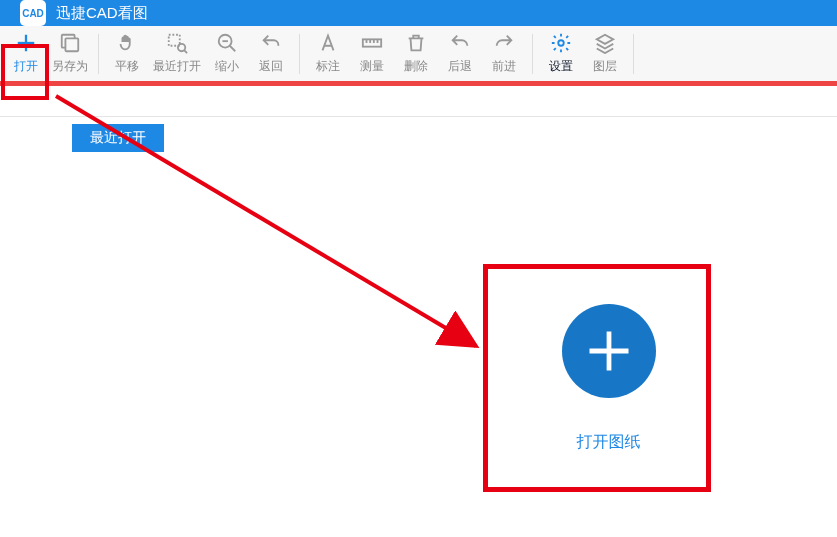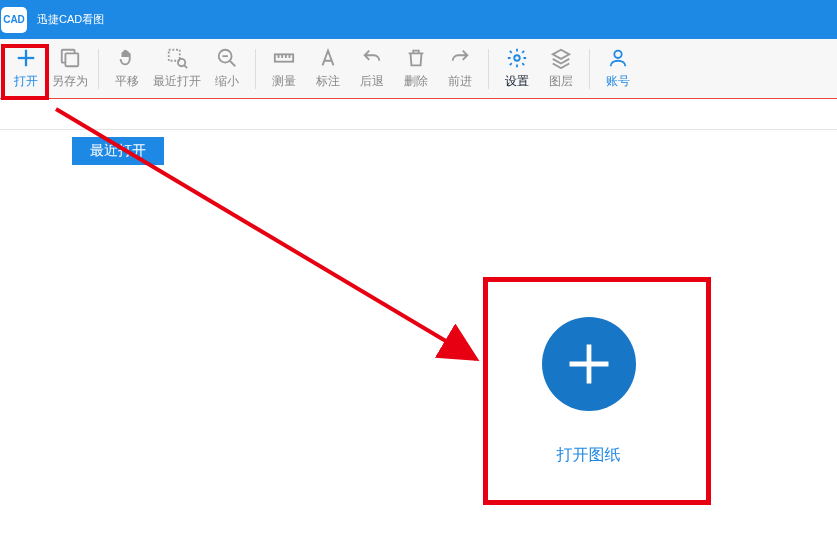--- a/index.html
+++ b/index.html
@@ -1,28 +1,28 @@
 <!DOCTYPE html>
 <html><head>
 <meta charset="utf-8">
 <style>
   * { box-sizing: border-box; margin: 0; padding: 0; }
   html, body { width: 837px; height: 537px; font-family: "Microsoft YaHei", Arial, sans-serif; overflow: hidden; background: #fff; }
   .titlebar {
-    height: 39px; background: #1e88e5; display: flex; align-items: center;
-    padding-left: 1px; color: #fff;
+    height: 26px; background: #1e88e5; display: flex; align-items: center;
+    padding-left: 20px; color: #fff;
   }
   .titlebar .app-icon {
     width: 26px; height: 26px; background: #fff; border-radius: 5px;
     display: flex; align-items: center; justify-content: center;
     color: #1e88e5; font-size: 10px; font-weight: bold; margin-right: 10px;
   }
-  .titlebar .title { font-size: 11px; }
+  .titlebar .title { font-size: 15px; }
   .toolbar {
-    height: 60px; background: #f7f7f7; border-bottom: 1px solid #ef4444;
+    height: 60px; background: #f7f7f7; border-bottom: 5px solid #ef4444;
     display: flex; align-items: center; padding: 0 4px;
     position: relative;
   }
   .tb-group { display: flex; align-items: center; height: 100%; }
   .tb-sep {
     width: 1px; height: 40px; background: #ddd; margin: 0 6px;
   }
   .tb-btn {
     width: 44px; height: 54px; display: flex; flex-direction: column;
     align-items: center; justify-content: center; cursor: pointer;
@@ -43,21 +43,21 @@
   }
   .divider-line {
     position: absolute; left: 0; right: 0; top: 30px; height: 1px; background: #e5e5e5;
   }
   .recent-tab {
     position: absolute; left: 72px; top: 38px; height: 28px;
     background: #1e88e5; color: #fff; font-size: 14px;
     padding: 0 18px; display: flex; align-items: center;
   }
   .open-card {
-    position: absolute; left: 476px; top: 180px; width: 225px; height: 225px;
+    position: absolute; left: 496px; top: 180px; width: 225px; height: 225px;
     display: flex; flex-direction: column; align-items: center; justify-content: center;
     cursor: pointer;
   }
   .open-circle {
     width: 94px; height: 94px; border-radius: 50%; background: #1776c5;
     display: flex; align-items: center; justify-content: center;
   }
   .open-circle svg { width: 52px; height: 52px; stroke: #fff; }
   .open-label { margin-top: 34px; font-size: 16px; color: #1e88e5; }
   .highlight-open-card {
@@ -123,59 +123,68 @@
     <div class="tb-btn">
       <span class="ico">
         <svg viewBox="0 0 24 24" fill="none" stroke="#999" stroke-width="2">
             <circle cx="10" cy="10" r="7"></circle>
             <line x1="15" y1="15" x2="21" y2="21"></line>
             <line x1="7" y1="10" x2="13" y2="10"></line>
           </svg>
       </span>
       <span class="lbl">缩小</span>
     </div>
-  </div>
-  <div class="tb-sep"></div>
-
-  <div class="tb-group">
+    <div class="tb-btn">
+      <span class="ico">
+        <svg viewBox="0 0 24 24" fill="none" stroke="#999" stroke-width="2">
+            <path d="M9 14l-5-5 5-5"></path>
+            <path d="M4 9h11a5 5 0 015 5v1"></path>
+          </svg>
+      </span>
+      <span class="lbl">返回</span>
+    </div>
+  </div>
+  <div class="tb-sep"></div>
+
+  <div class="tb-group">
+    <div class="tb-btn">
+      <span class="ico">
+        <svg viewBox="0 0 24 24" fill="none" stroke="#999" stroke-width="2">
+            <path d="M6 20L12 4l6 16M8 15h8"></path>
+          </svg>
+      </span>
+      <span class="lbl">标注</span>
+    </div>
     <div class="tb-btn">
       <span class="ico">
         <svg viewBox="0 0 24 24" fill="none" stroke="#999" stroke-width="2">
             <rect x="2" y="8" width="20" height="8"></rect>
             <line x1="6" y1="8" x2="6" y2="12"></line>
             <line x1="10" y1="8" x2="10" y2="12"></line>
             <line x1="14" y1="8" x2="14" y2="12"></line>
             <line x1="18" y1="8" x2="18" y2="12"></line>
           </svg>
       </span>
       <span class="lbl">测量</span>
     </div>
     <div class="tb-btn">
       <span class="ico">
         <svg viewBox="0 0 24 24" fill="none" stroke="#999" stroke-width="2">
-            <path d="M6 20L12 4l6 16M8 15h8"></path>
-          </svg>
-      </span>
-      <span class="lbl">标注</span>
+            <path d="M4 7h16M9 7V4h6v3M6 7l1 13h10l1-13"></path>
+          </svg>
+      </span>
+      <span class="lbl">删除</span>
     </div>
     <div class="tb-btn">
       <span class="ico">
         <svg viewBox="0 0 24 24" fill="none" stroke="#999" stroke-width="2">
             <path d="M9 4l-5 5 5 5M4 9h10a6 6 0 016 6"></path>
           </svg>
       </span>
       <span class="lbl">后退</span>
-    </div>
-    <div class="tb-btn">
-      <span class="ico">
-        <svg viewBox="0 0 24 24" fill="none" stroke="#999" stroke-width="2">
-            <path d="M4 7h16M9 7V4h6v3M6 7l1 13h10l1-13"></path>
-          </svg>
-      </span>
-      <span class="lbl">删除</span>
     </div>
     <div class="tb-btn">
       <span class="ico">
         <svg viewBox="0 0 24 24" fill="none" stroke="#999" stroke-width="2">
             <path d="M15 4l5 5-5 5M20 9H10a6 6 0 00-6 6"></path>
           </svg>
       </span>
       <span class="lbl">前进</span>
     </div>
   </div>
@@ -195,31 +204,20 @@
       <span class="ico">
         <svg viewBox="0 0 24 24" fill="none" stroke="#999" stroke-width="2">
             <path d="M12 3l9 5-9 5-9-5 9-5zM3 13l9 5 9-5M3 18l9 5 9-5"></path>
           </svg>
       </span>
       <span class="lbl">图层</span>
     </div>
   </div>
   <div class="tb-sep"></div>
 
-  <div class="tb-group">
-    <div class="tb-btn active">
-      <span class="ico">
-        <svg viewBox="0 0 24 24" fill="none" stroke="#1e88e5" stroke-width="2">
-            <circle cx="12" cy="8" r="4"></circle>
-            <path d="M4 21c0-4 4-6 8-6s8 2 8 6"></path>
-          </svg>
-      </span>
-      <span class="lbl" style="color:#1e88e5">账号</span>
-    </div>
-  </div>
 </div>
 
 <div class="highlight-open"></div>
 
 <div class="content">
   <div class="divider-line"></div>
   <div class="recent-tab">最近打开</div>
 
   <div class="open-card">
     <div class="open-circle">

